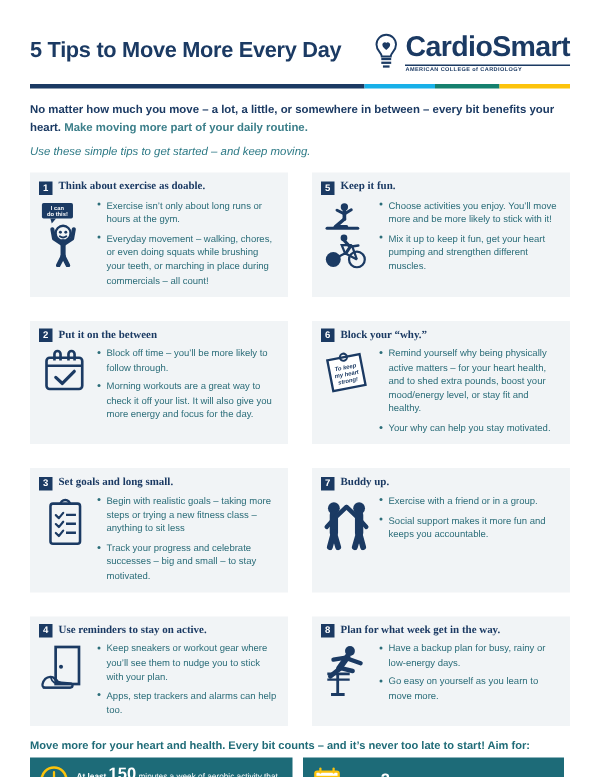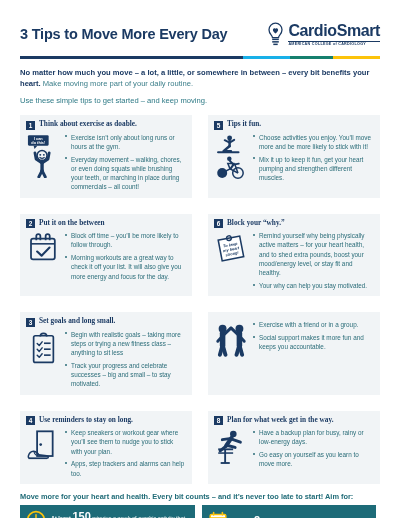--- a/index.html
+++ b/index.html
@@ -17,37 +17,37 @@
     display:flex;align-items:center;justify-content:space-between;
     padding:22px 20px 0 20px;
   }
   .title{
     font-size:14.5px;font-weight:bold;color:#1b3a63;
     letter-spacing:-0.2px;line-height:1.1;margin:0;white-space:nowrap;
   }
   .logo{display:flex;align-items:center;gap:3px;}
   .logo-mark{width:19px;height:26px;flex:none;}
   .logo-words{display:flex;flex-direction:column;line-height:1;}
-  .logo-name{font-size:16px;font-weight:bold;color:#1b3a63;letter-spacing:-0.4px;}
+  .logo-name{font-size:19px;font-weight:bold;color:#1b3a63;letter-spacing:-0.4px;}
   .logo-rule{height:1px;background:#1b3a63;margin:1.5px 0 1px 0;}
   .logo-sub{font-size:3.7px;font-weight:bold;color:#1b3a63;letter-spacing:0.28px;white-space:nowrap;}
 
   
   .rule-wrap{display:flex;margin:8px 20px 0 20px;height:3px;}
   .rule-navy{flex:0 0 62%;background:#1b3a63;}
   .rule-blue{flex:0 0 13%;background:#18b0e8;}
   .rule-green{flex:0 0 12%;background:#15806e;}
   .rule-yellow{flex:0 0 13%;background:#fcc30b;}
 
   
   .intro{margin:8px 20px 0 20px;color:#1f6b77;}
   .intro-lead{font-size:7.6px;line-height:1.5;margin:0;}
   .intro-lead b{font-weight:bold;color:#1b3a63;}
-  .intro-lead .soft{font-weight:normal;color:#3c7f8a;}
-  .intro-second{font-size:7.6px;line-height:1.5;margin:5px 0 0 0;color:#2e7a86;}
+  .intro-lead .soft{font-weight:bold;color:#3c7f8a;}
+  .intro-second{font-size:7.6px;line-height:1.5;margin:5px 0 0 0;color:#2e7a86;font-style:italic;}
 
   
   .grid{
     margin:9px 20px 0 20px;
     display:grid;grid-template-columns:1fr 1fr;
     column-gap:9px;row-gap:6px;gap:16px;
   }
   .tip{
     background:#f1f4f6;
     padding:5px 6px 6px 6px;
@@ -100,21 +100,21 @@
     font-size:8.6px;color:#2b6d79;font-style:italic;font-weight:bold;
     font-family:"Liberation Serif",serif;padding-top:3px;
   }
 </style>
 </head>
 <body>
 
 <div class="page">
 
   <div class="header">
-    <h1 class="title">3 Tips to Move More Every Day</h1>
+    <h1 class="title">5 Tips to Move More Every Day</h1>
 
     <div class="logo">
       <span class="logo-mark">
         <svg viewBox="0 0 19 26" width="19" height="26">
           <path d="M9.5 1.2c-3.6 0-6.5 2.9-6.5 6.5 0 2.3 1 3.8 2.1 5.1.8 1 1.3 1.7 1.4 2.8h6c.1-1.1.6-1.8 1.4-2.8 1.1-1.3 2.1-2.8 2.1-5.1 0-3.6-2.9-6.5-6.5-6.5z" fill="none" stroke="#1b3a63" stroke-width="1.3"></path>
           <rect x="6.2" y="16.6" width="6.6" height="1.5" fill="#1b3a63"></rect>
           <rect x="6.2" y="19.1" width="6.6" height="1.5" fill="#1b3a63"></rect>
           <rect x="7.3" y="21.6" width="4.4" height="1.5" fill="#1b3a63"></rect>
           <path d="M9.5 11.4c-1.3-1.2-2.6-2.1-2.6-3.5 0-1 .8-1.7 1.7-1.7.5 0 .8.2.9.5.2-.3.5-.5.9-.5.9 0 1.7.7 1.7 1.7 0 1.4-1.3 2.3-2.6 3.5z" fill="#1b3a63"></path>
         </svg>
@@ -169,21 +169,21 @@
         <ul class="bullets">
           <li>Exercise isn’t only about long runs or hours at the gym.</li>
           <li>Everyday movement – walking, chores, or even doing squats while brushing your teeth, or marching in place during commercials – all count!</li>
         </ul>
       </div>
     </div>
 
     <div class="tip">
       <div class="tip-head">
         <span class="badge">5</span>
-        <span class="tip-title">Tips it fun.</span>
+        <span class="tip-title">Keep it fun.</span>
       </div>
       <div class="tip-body">
         <div class="icon-col">
           <span>
             <svg viewBox="0 0 34 48" width="32" height="45">
               <circle cx="15.5" cy="4.2" r="2.6" fill="#1b3a63"></circle>
               <path d="M15.5 7 L15.5 13" stroke="#1b3a63" stroke-width="2.6" stroke-linecap="round"></path>
               <path d="M15.5 9.2 L10.3 6.6" stroke="#1b3a63" stroke-width="2.1" stroke-linecap="round"></path>
               <path d="M15.5 9.2 L20.4 6.2" stroke="#1b3a63" stroke-width="2.1" stroke-linecap="round"></path>
               <path d="M15.5 12.8 L9 18.4 L17 18.4" fill="none" stroke="#1b3a63" stroke-width="2.5" stroke-linecap="round" stroke-linejoin="round"></path>
@@ -277,20 +277,24 @@
           </span>
         </div>
         <ul class="bullets">
           <li>Begin with realistic goals – taking more steps or trying a new fitness class – anything to sit less</li>
           <li>Track your progress and celebrate successes – big and small – to stay motivated.</li>
         </ul>
       </div>
     </div>
 
     <div class="tip">
+      <div class="tip-head">
+        <span class="badge">7</span>
+        <span class="tip-title">Buddy up.</span>
+      </div>
       <div class="tip-body">
         <div class="icon-col">
           <span>
             <svg viewBox="0 0 38 40" width="34" height="36">
               <circle cx="9.6" cy="8.6" r="4.4" fill="#1b3a63"></circle>
               <path d="M9.6 13.6 L9.6 27" stroke="#1b3a63" stroke-width="6.2" stroke-linecap="round"></path>
               <path d="M9.6 26.6 L6.6 37.6" stroke="#1b3a63" stroke-width="4.4" stroke-linecap="round"></path>
               <path d="M9.6 26.6 L12.8 37.6" stroke="#1b3a63" stroke-width="4.4" stroke-linecap="round"></path>
               <path d="M9.6 16.6 L18.8 7.8" fill="none" stroke="#1b3a63" stroke-width="3.4" stroke-linecap="round"></path>
               <path d="M9.6 16.6 L4.2 22.6" fill="none" stroke="#1b3a63" stroke-width="3.2" stroke-linecap="round"></path>
@@ -306,21 +310,21 @@
         <ul class="bullets">
           <li>Exercise with a friend or in a group.</li>
           <li>Social support makes it more fun and keeps you accountable.</li>
         </ul>
       </div>
     </div>
 
     <div class="tip">
       <div class="tip-head">
         <span class="badge">4</span>
-        <span class="tip-title">Use reminders to stay on long.</span>
+        <span class="tip-title">Use reminders to stay on active.</span>
       </div>
       <div class="tip-body">
         <div class="icon-col">
           <span>
             <svg viewBox="0 0 38 38" width="34" height="34">
               <rect x="12.4" y="2.6" width="17.4" height="27.6" fill="none" stroke="#1b3a63" stroke-width="2"></rect>
               <circle cx="16.4" cy="17.4" r="1.5" fill="#1b3a63"></circle>
               <path d="M2.6 30.4 q1.2-5.4 5.8-5.6 2.4-.1 4 2.2 1.4 2 4.2 2.2 l6.6.6 q1.8.2 1.8 1.6 0 1.4-2 1.4 H4.8 q-2.4 0-2.2-2.4z" fill="none" stroke="#1b3a63" stroke-width="1.7" stroke-linejoin="round"></path>
               <path d="M8.8 25.4 q.6 2.8 3 4.2" fill="none" stroke="#1b3a63" stroke-width="1.3"></path>
               <path d="M13.2 26.8 q.4 2 2 3.2" fill="none" stroke="#1b3a63" stroke-width="1.3"></path>

